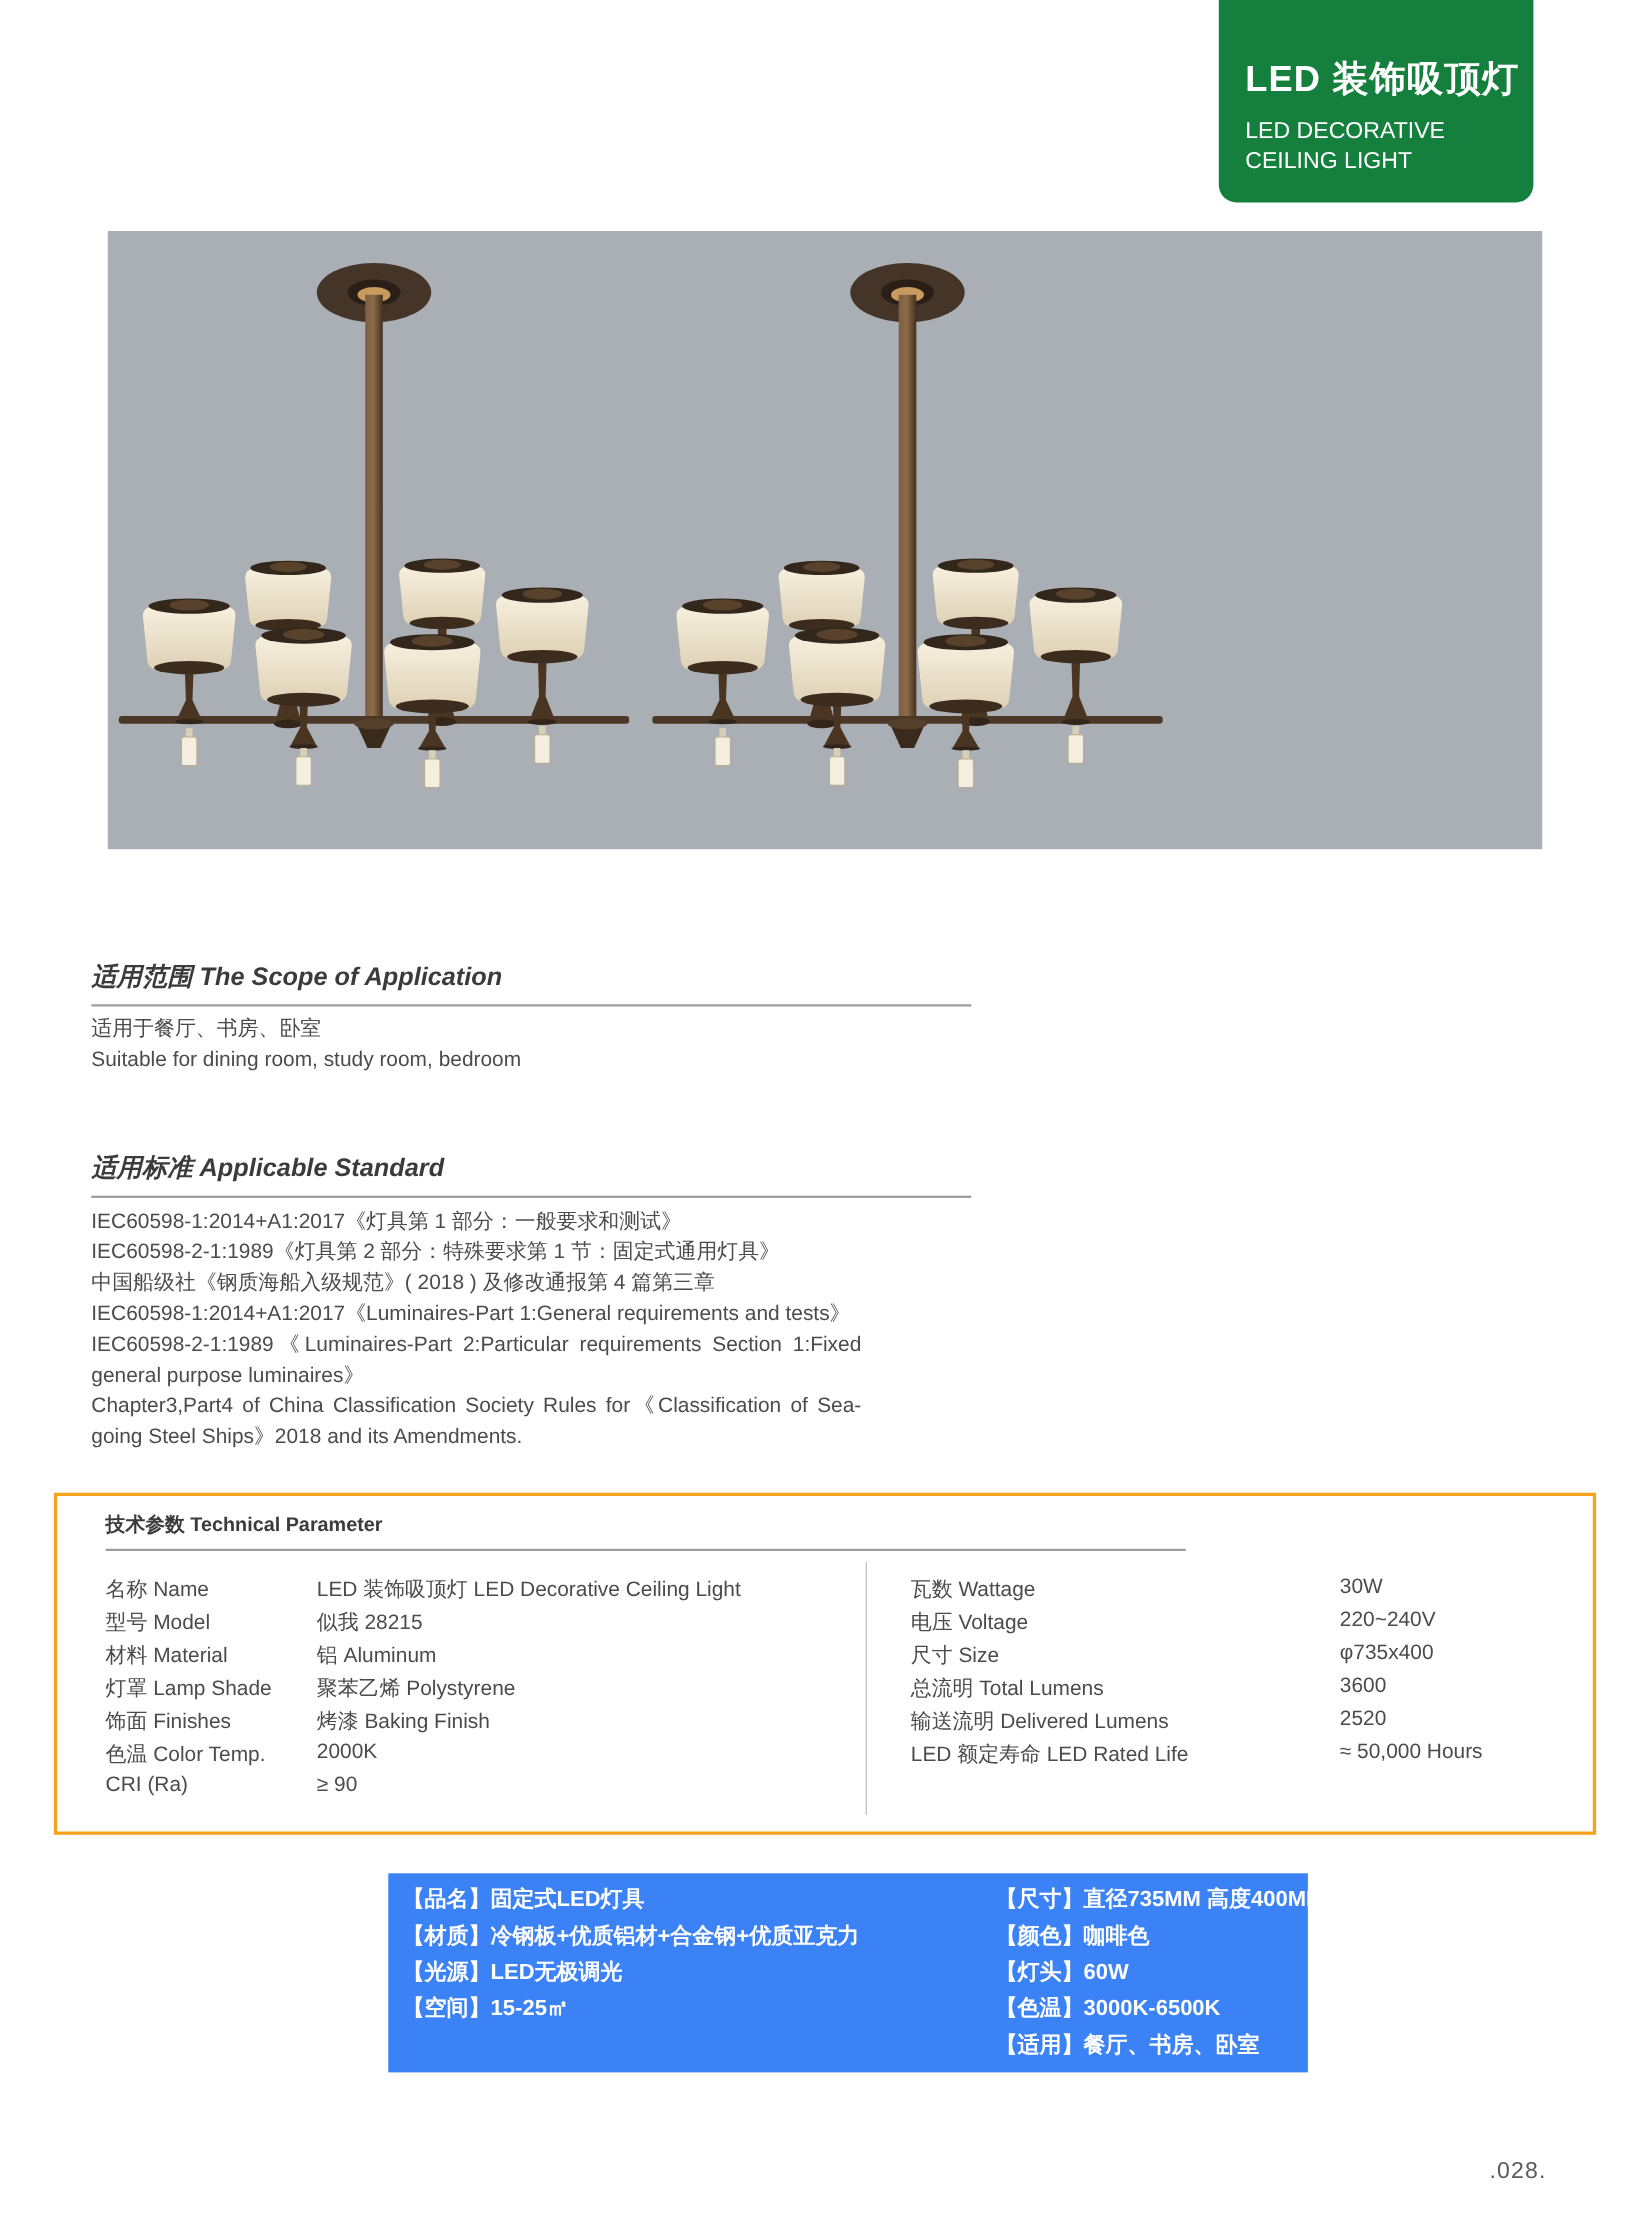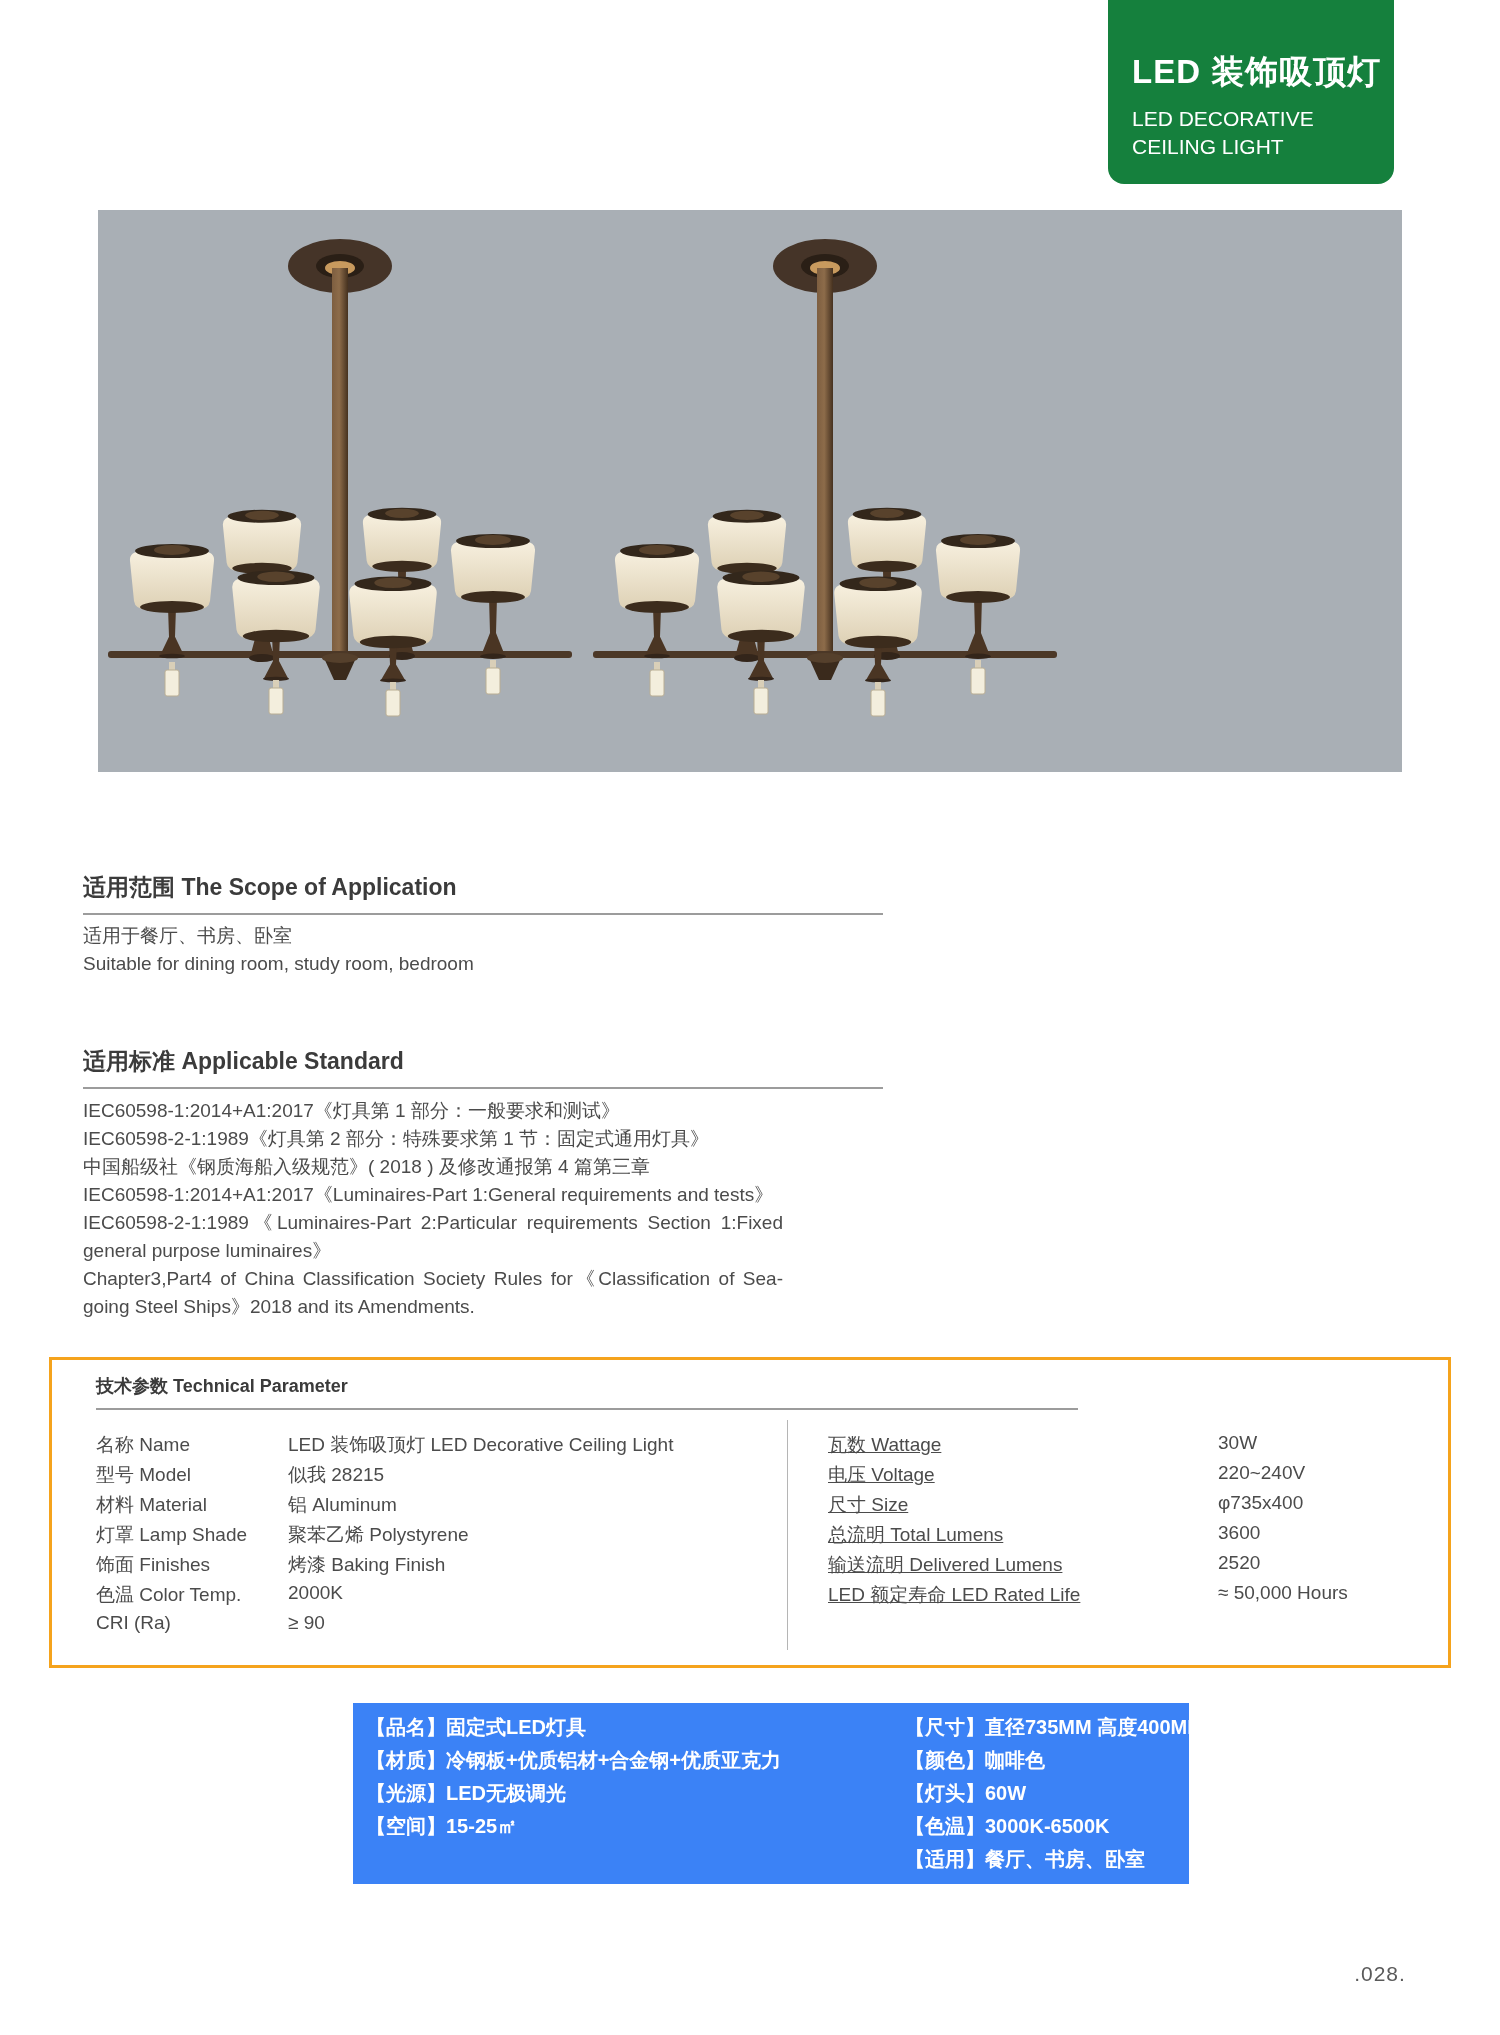--- a/index.html
+++ b/index.html
@@ -21,21 +21,21 @@
   
   .photo {
     position: absolute; left: 98px; top: 210px; width: 1304px; height: 562px;
     background: #A9AFB5;
   }
 
   
   .section-head {
     position: absolute; left: 83px; width: 800px;
     border-bottom: 2px solid #9c9c9c; padding-bottom: 10px;
-    font-size: 23px; font-weight: bold; color: #3b3b3b;
+    font-size: 23px; font-weight: bold; color: #3b3b3b; font-style: italic;
   }
   .section-body {
     position: absolute; left: 83px;
     font-size: 19px; color: #4b4b4b; line-height: 28px;
   }
   .std-body p { width: 700px; text-align: justify; margin: 0; line-height: 28px; }
 
   
   .tech-box {
     position: absolute; left: 49px; top: 1357px; width: 1402px; height: 311px;
@@ -44,21 +44,21 @@
   .tech-head {
     position: absolute; left: 44px; top: 14px; width: 982px;
     border-bottom: 2px solid #9c9c9c; padding-bottom: 10px;
     font-size: 18px; font-weight: bold; color: #3b3b3b;
   }
   .tech-col { position: absolute; top: 72px; font-size: 19px; color: #4b4b4b; }
   .tech-col.left  { left: 44px; }
   .tech-col.right { left: 776px; }
   .tech-row { display: flex; height: 30px; align-items: flex-start; }
   .tech-col.left  .tech-label { width: 192px; }
-  .tech-col.right .tech-label { width: 390px; text-decoration: underline; }
+  .tech-col.right .tech-label { width: 390px; }
   .tech-divider {
     position: absolute; left: 735px; top: 60px; width: 1px; height: 230px;
     background: #b5b5b5;
   }
 
   
   .spec-box {
     position: absolute; left: 353px; top: 1703px; width: 836px; height: 181px;
     background: #3b82f6; color: #ffffff; font-weight: bold; font-size: 20px;
   }

